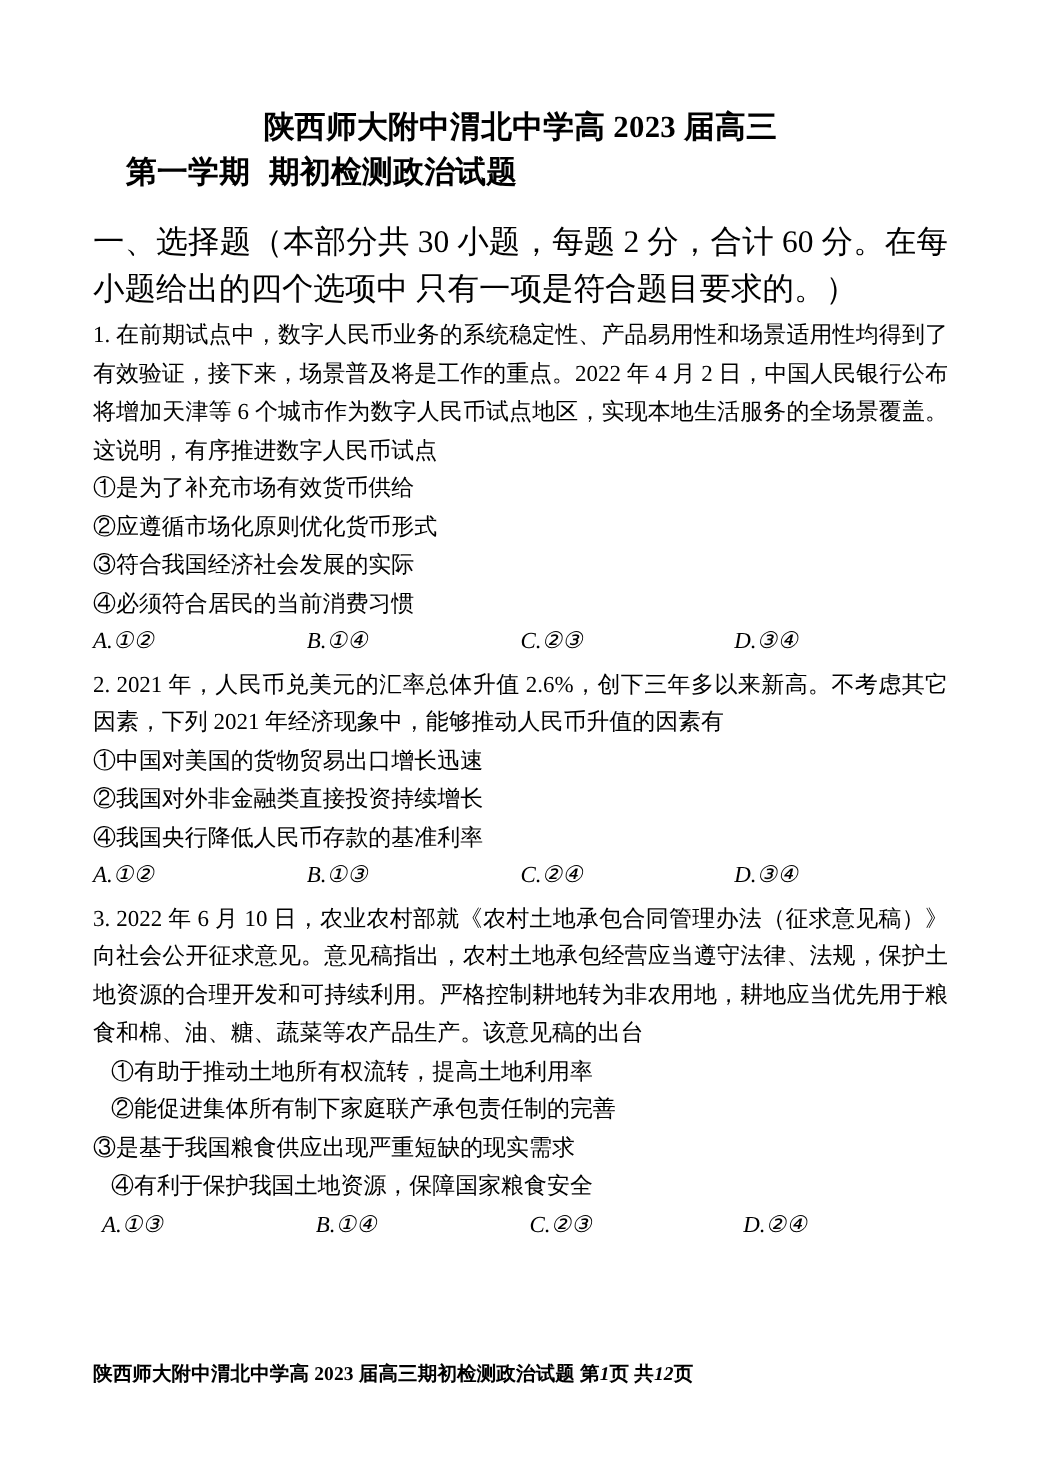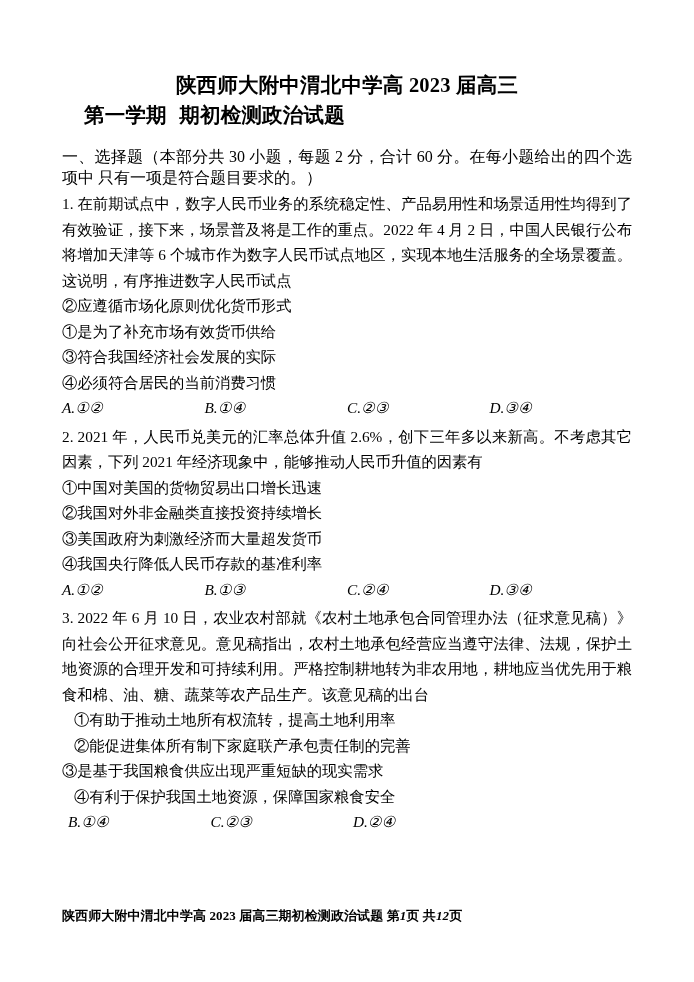--- a/index.html
+++ b/index.html
@@ -33,22 +33,22 @@
     display: block;
     text-align: center;
   }
   .title-line-2 {
     display: block;
     text-align: left;
     padding-left: 22px;
     font-family: Liberation Mono, monospace;
   }
   .section-head {
-    font-size: 16px;
-    line-height: 21px;
+    font-size: 21px;
+    line-height: 31px;
     margin-top: 14px;
     text-align: justify;
     text-justify: inter-ideograph;
   }
   .q {
     margin-top: 3px;
     font-size: 15.3px;
     line-height: 25.5px;
     text-align: justify;
     text-justify: inter-ideograph;
@@ -98,53 +98,53 @@
 
   <div class="doc-title">
     <span class="title-line-1">陕西师大附中渭北中学高 2023 届高三</span>
     <span class="title-line-2">第一学期 期初检测政治试题</span>
   </div>
 
   <div class="section-head">一、选择题（本部分共 30 小题，每题 2 分，合计 60 分。在每小题给出的四个选项中 只有一项是符合题目要求的。）</div>
 
   <div class="q">
     <span class="stem">1. 在前期试点中，数字人民币业务的系统稳定性、产品易用性和场景适用性均得到了有效验证，接下来，场景普及将是工作的重点。2022 年 4 月 2 日，中国人民银行公布将增加天津等 6 个城市作为数字人民币试点地区，实现本地生活服务的全场景覆盖。这说明，有序推进数字人民币试点</span>
+    <span class="opt">①是为了补充市场有效货币供给</span>
     <span class="opt">②应遵循市场化原则优化货币形式</span>
-    <span class="opt">①是为了补充市场有效货币供给</span>
     <span class="opt">③符合我国经济社会发展的实际</span>
     <span class="opt">④必须符合居民的当前消费习惯</span>
     <div class="answers-row">
       <span>A.①②</span>
       <span>B.①④</span>
       <span>C.②③</span>
       <span>D.③④</span>
     </div>
   </div>
 
   <div class="q">
     <span class="stem">2. 2021 年，人民币兑美元的汇率总体升值 2.6%，创下三年多以来新高。不考虑其它因素，下列 2021 年经济现象中，能够推动人民币升值的因素有</span>
     <span class="opt">①中国对美国的货物贸易出口增长迅速</span>
     <span class="opt">②我国对外非金融类直接投资持续增长</span>
-    <span class="opt">③美国政府为刺激经济而大量超发货币</span>
     <span class="opt">④我国央行降低人民币存款的基准利率</span>
     <div class="answers-row">
       <span>A.①②</span>
       <span>B.①③</span>
       <span>C.②④</span>
       <span>D.③④</span>
     </div>
   </div>
 
   <div class="q">
     <span class="stem">3. 2022 年 6 月 10 日，农业农村部就《农村土地承包合同管理办法（征求意见稿）》向社会公开征求意见。意见稿指出，农村土地承包经营应当遵守法律、法规，保护土地资源的合理开发和可持续利用。严格控制耕地转为非农用地，耕地应当优先用于粮食和棉、油、糖、蔬菜等农产品生产。该意见稿的出台</span>
     <span class="opt indent">①有助于推动土地所有权流转，提高土地利用率</span>
     <span class="opt indent">②能促进集体所有制下家庭联产承包责任制的完善</span>
     <span class="opt">③是基于我国粮食供应出现严重短缺的现实需求</span>
     <span class="opt indent">④有利于保护我国土地资源，保障国家粮食安全</span>
     <div class="answers-row pad">
+      <span>A.①③</span>
       <span>B.①④</span>
       <span>C.②③</span>
       <span>D.②④</span>
     </div>
   </div>
 
   <div class="footer">
     <span>陕西师大附中渭北中学高 2023 届高三期初检测政治试题 第</span><span class="pg">1</span><span>页 共</span><span class="pg">12</span><span>页</span>
   </div>
 

